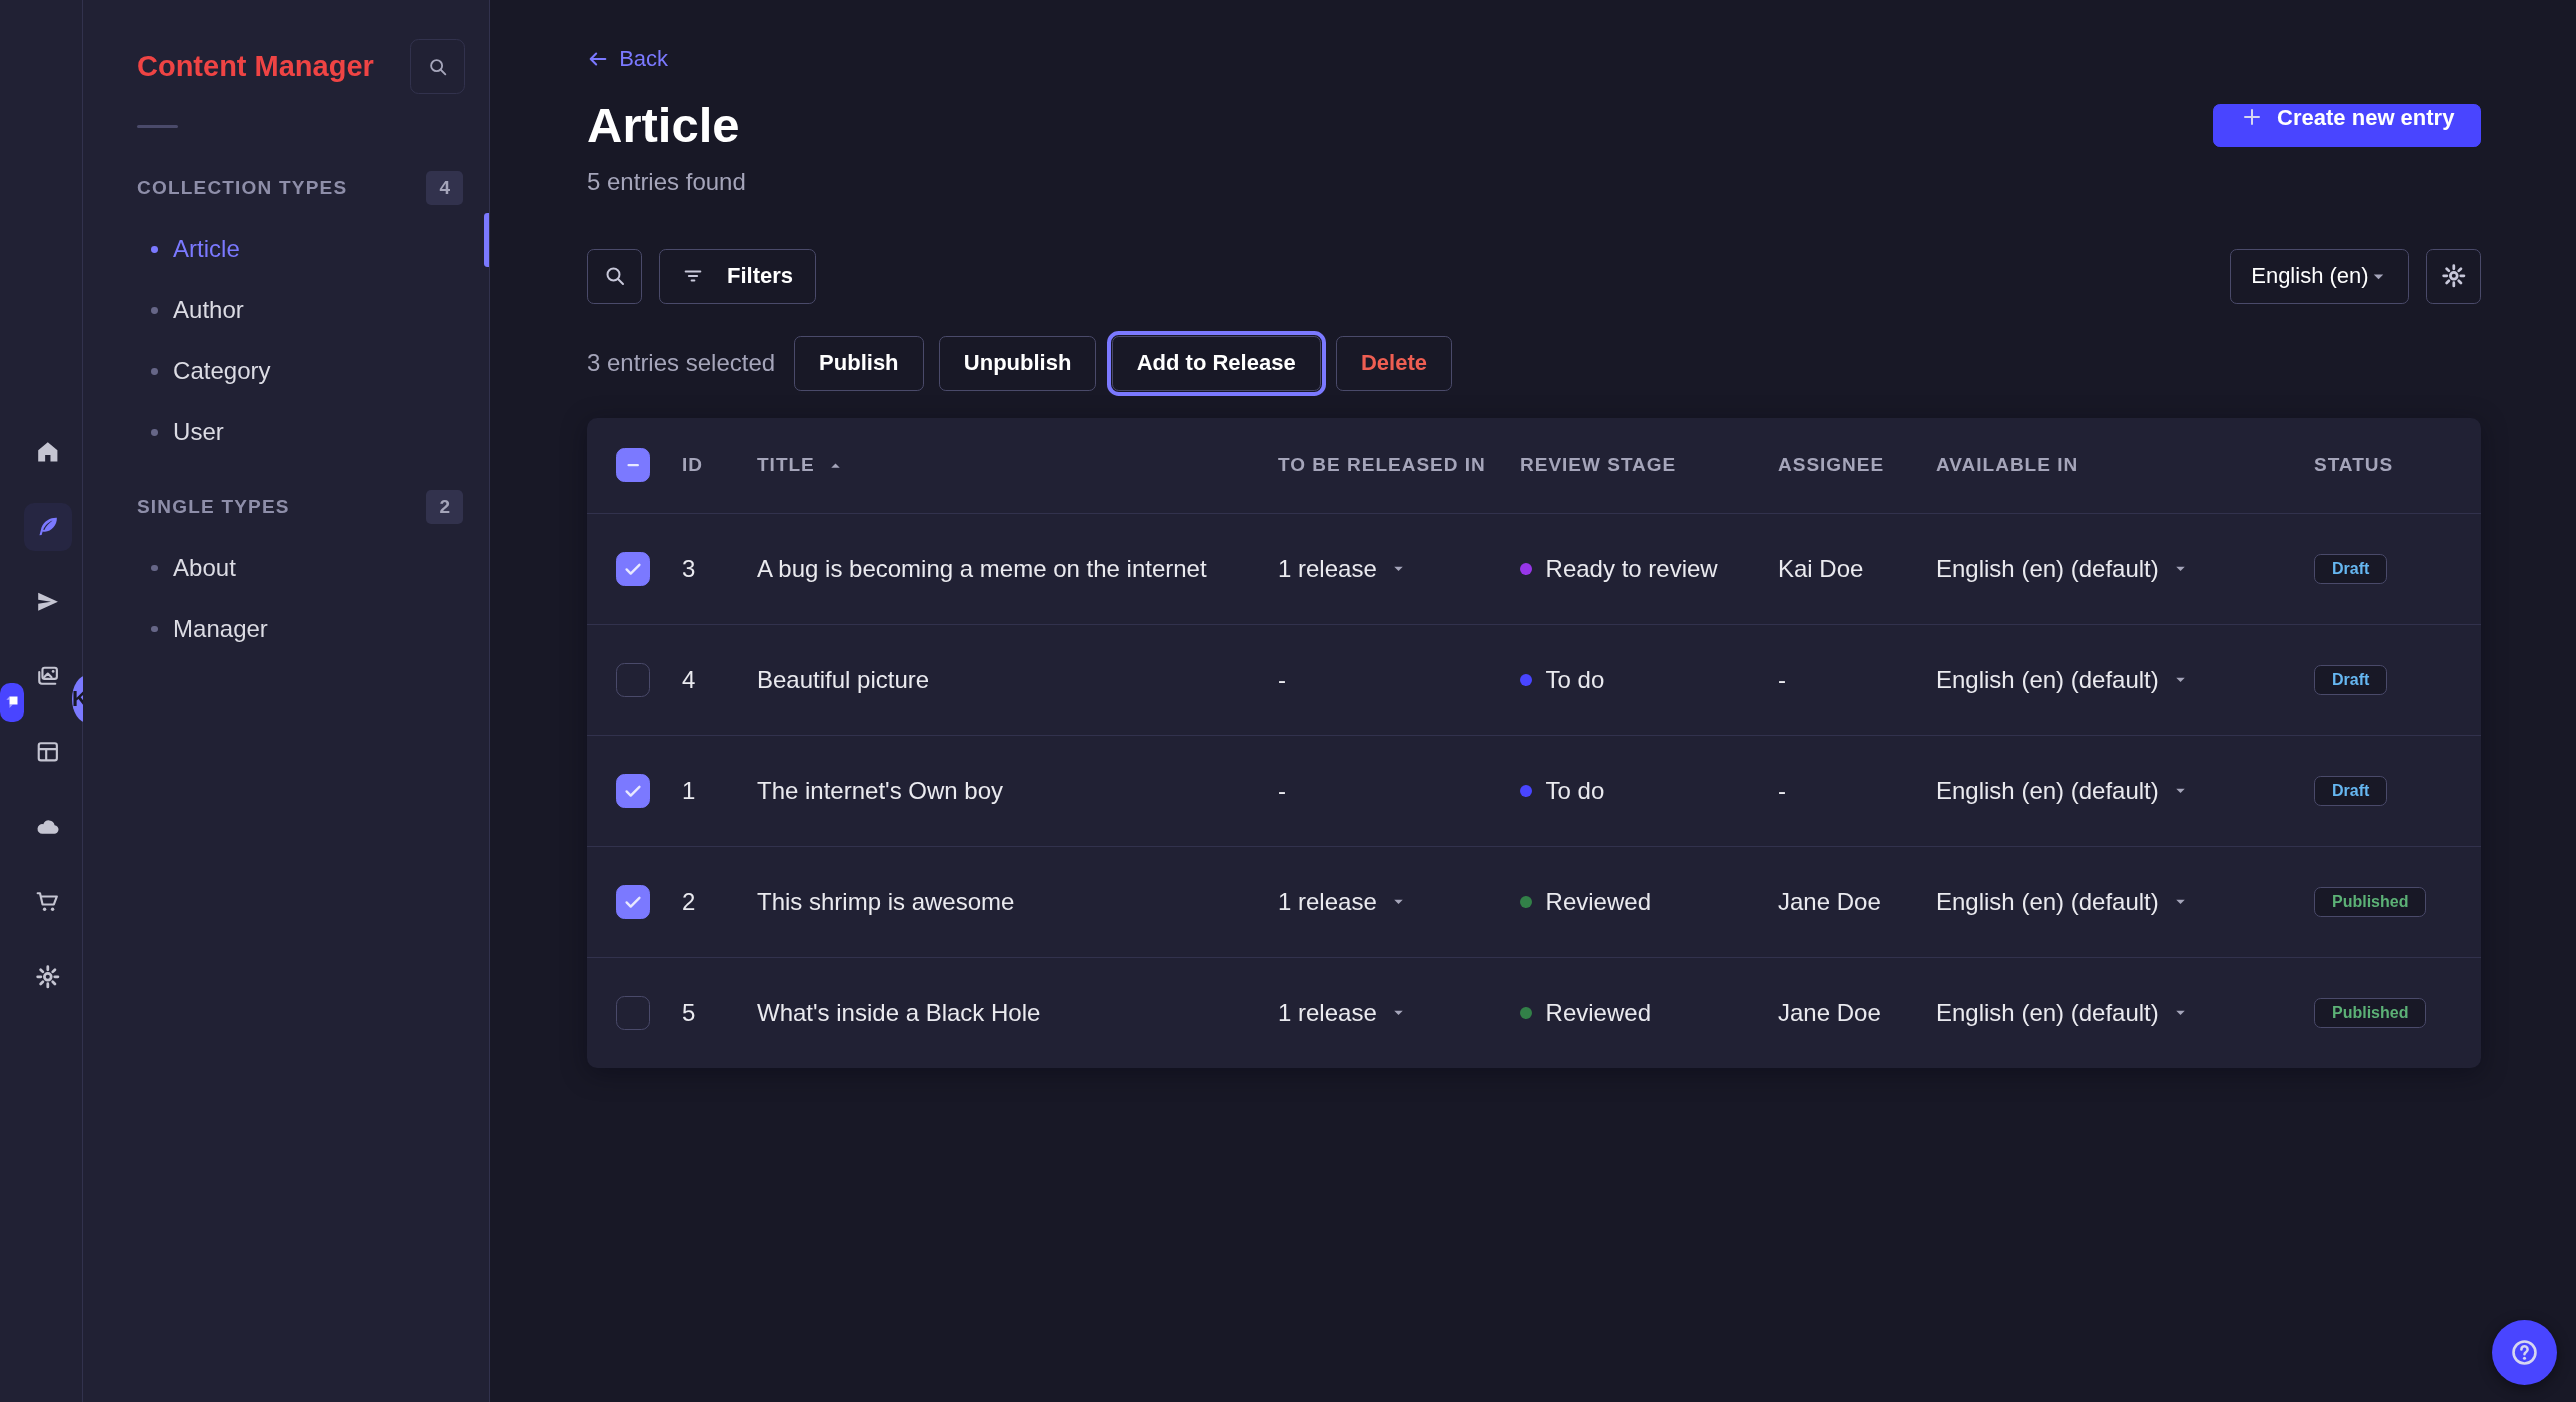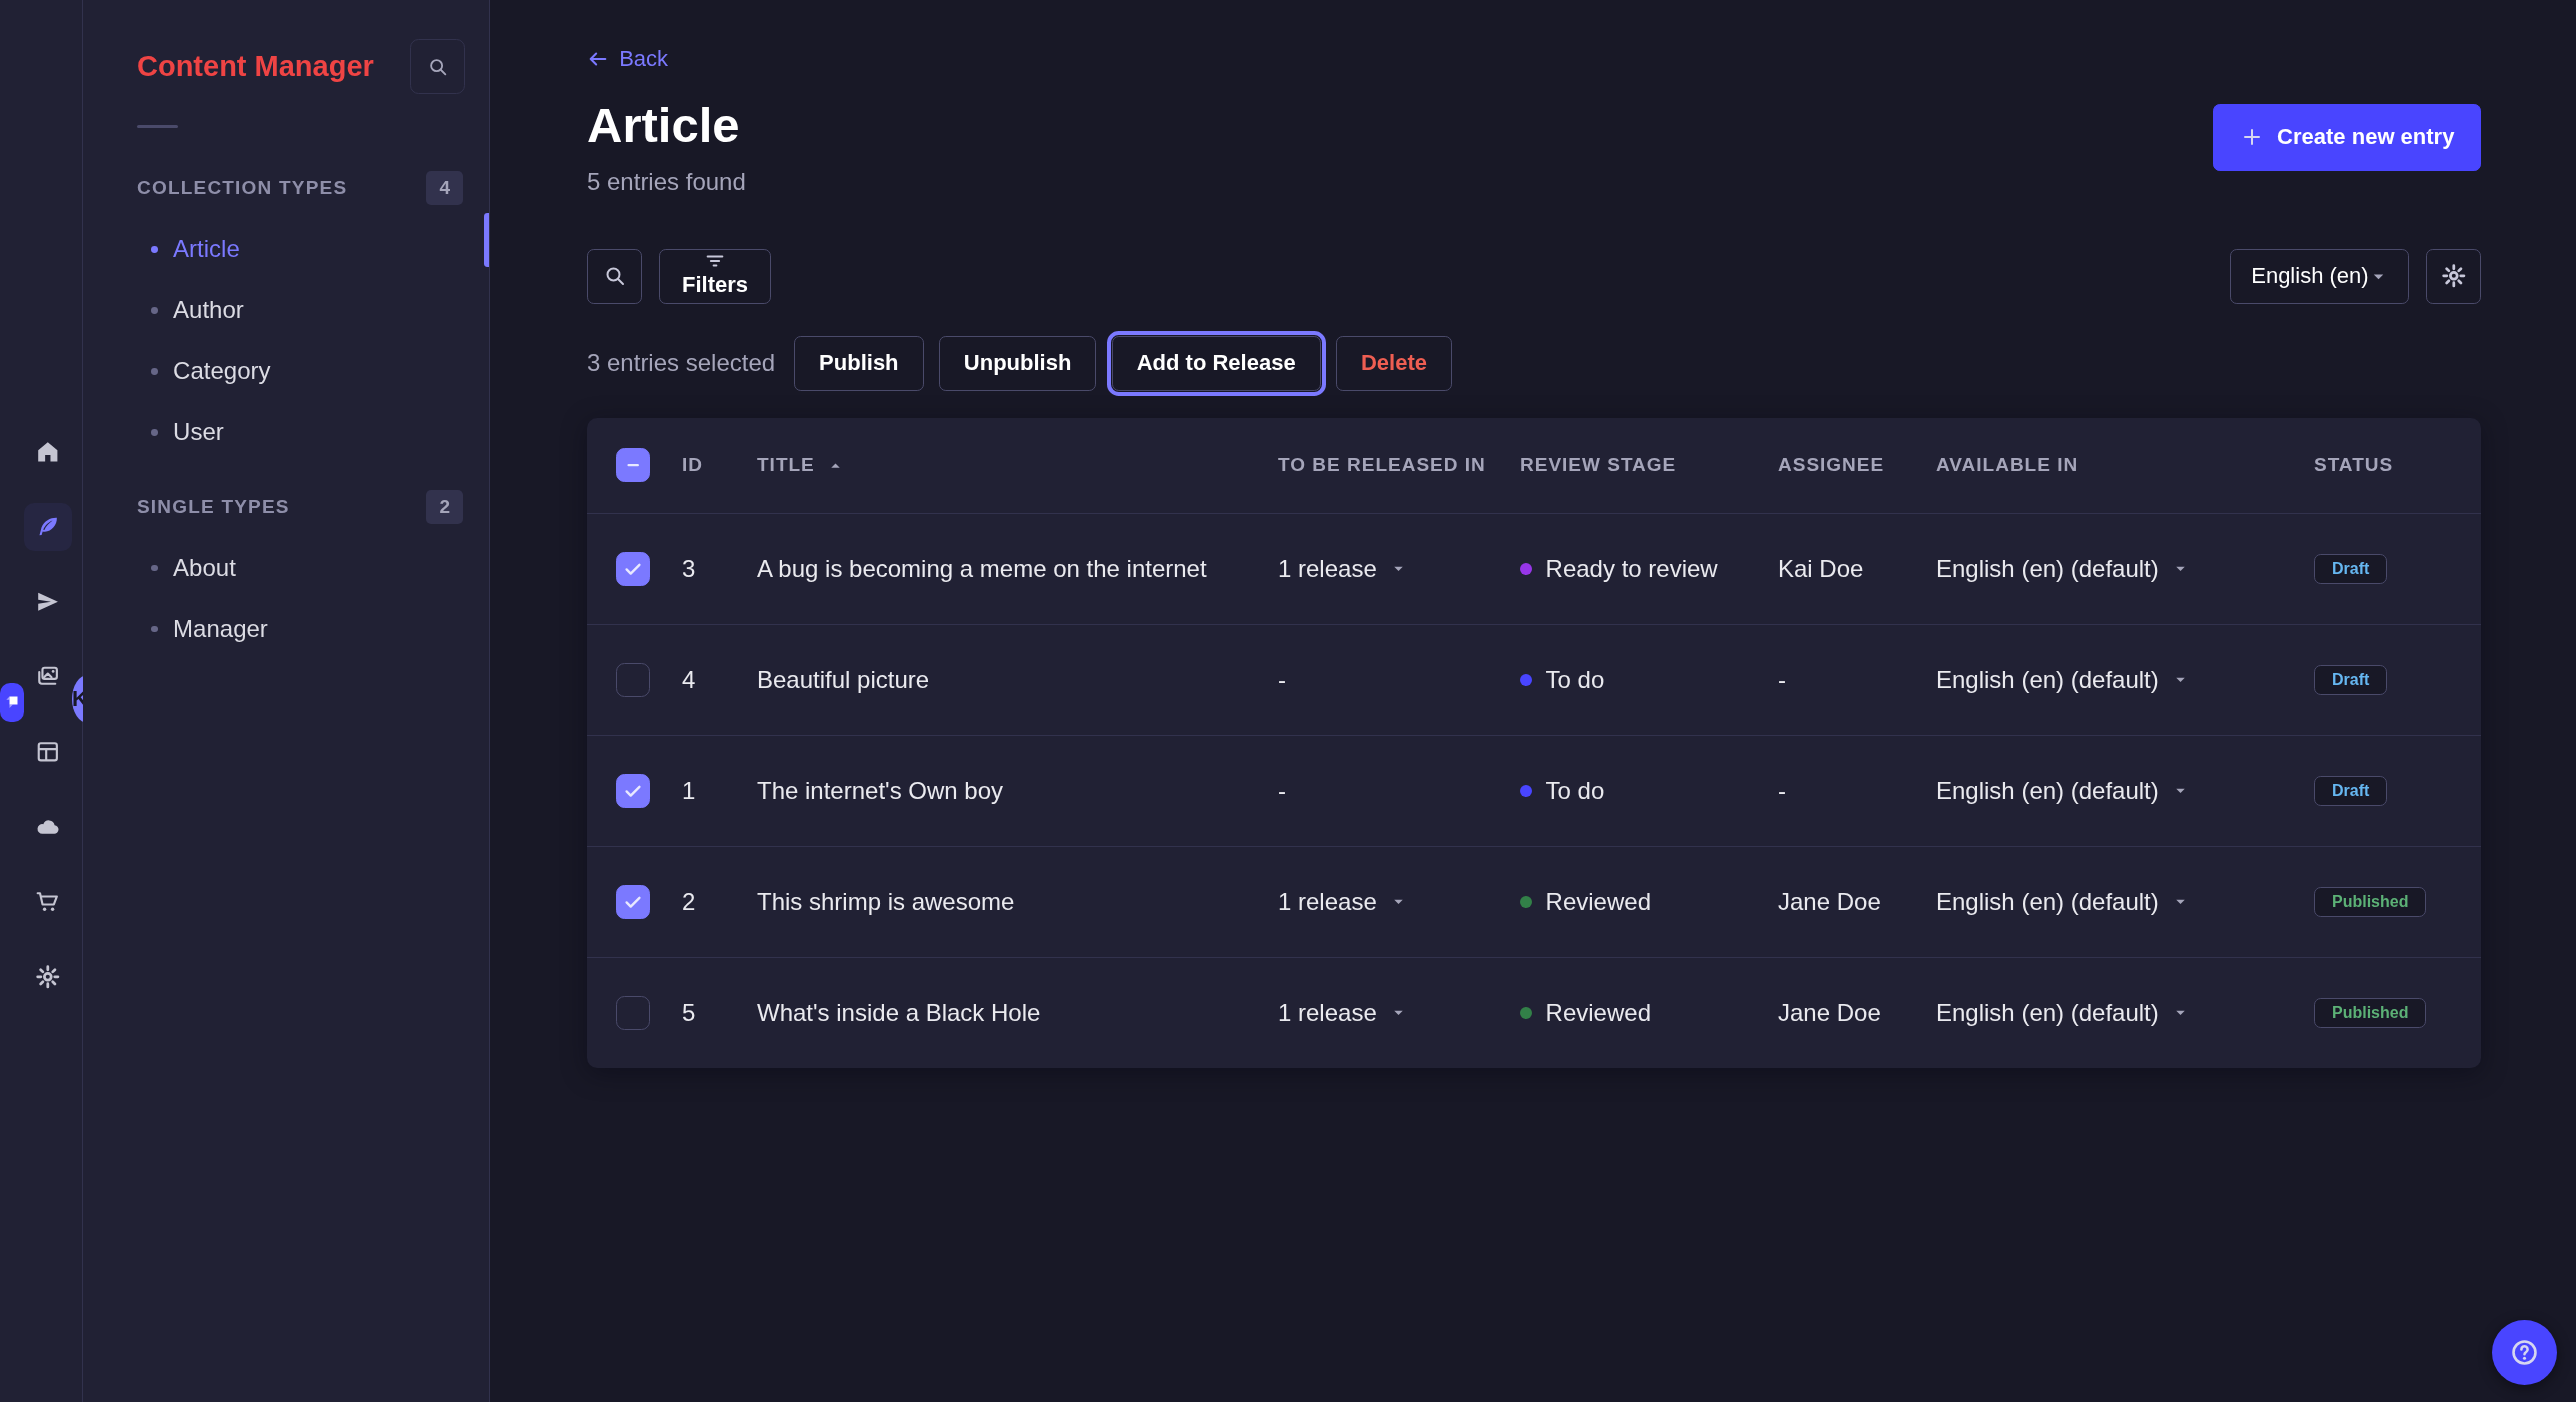--- a/index.html
+++ b/index.html
@@ -66,36 +66,36 @@
   
   .main { flex:1; position:relative; }
   .content { padding:0 95px 0 97px; }
 
   .back-link { display:inline-flex; align-items:center; gap:10.2px; margin-top:46px; color:#7b79ff; font-size:22px; cursor:pointer; }
 
   .title-row { display:flex; justify-content:space-between; align-items:flex-start; margin-top:25.6px; }
   .page-title { font-size:49px; font-weight:700; color:#ffffff; line-height:1.1; }
   .page-subtitle { font-size:24px; color:#a5a5ba; margin-top:15.3px; }
   .create-btn {
-    display:flex; align-items:center; gap:13.6px; height:67px; padding:0 25.6px; margin-top:5.1px;
+    display:flex; gap:13.6px; height:43px; padding:0 25.6px; margin-top:5.1px;
     background:#4945ff; border:0.9px solid #4945ff; border-radius:6.8px; color:#ffffff;
     font-size:22px; font-weight:600; cursor:pointer;
   }
   .create-btn .plus { color:#d6d6f0; }
 
   .toolbar { display:flex; justify-content:space-between; align-items:center; margin-top:53px; }
   .toolbar-left, .toolbar-right { display:flex; align-items:center; gap:17px; }
   .icon-btn {
     width:55px; height:55px; border:0.9px solid #4a4a6a; border-radius:6.8px; background:transparent;
     display:flex; align-items:center; justify-content:center; color:#c8c8da; cursor:pointer;
   }
   .filters-btn {
-    display:flex; align-items:center; gap:0; height:55px; padding:0 22px;
+    display:flex; align-items:center; gap:23px; height:55px; padding:0 22px;
     border:0.9px solid #4a4a6a; border-radius:6.8px; background:transparent;
-    color:#ffffff; font-size:22px; font-weight:600; cursor:pointer;flex-direction:column;
+    color:#ffffff; font-size:22px; font-weight:600; cursor:pointer;
   }
   .filters-btn .f-icon { color:#c8c8da; }
   .locale-select {
     display:flex; align-items:center; height:55px; padding:0 20.4px;
     border:0.9px solid #4a4a6a; border-radius:6.8px; background:transparent;
     color:#ffffff; font-size:22px; cursor:pointer;
   }
   .caret { color:#a5a5ba; }
 
   .selection-row { display:flex; align-items:center; margin-top:32px; }

